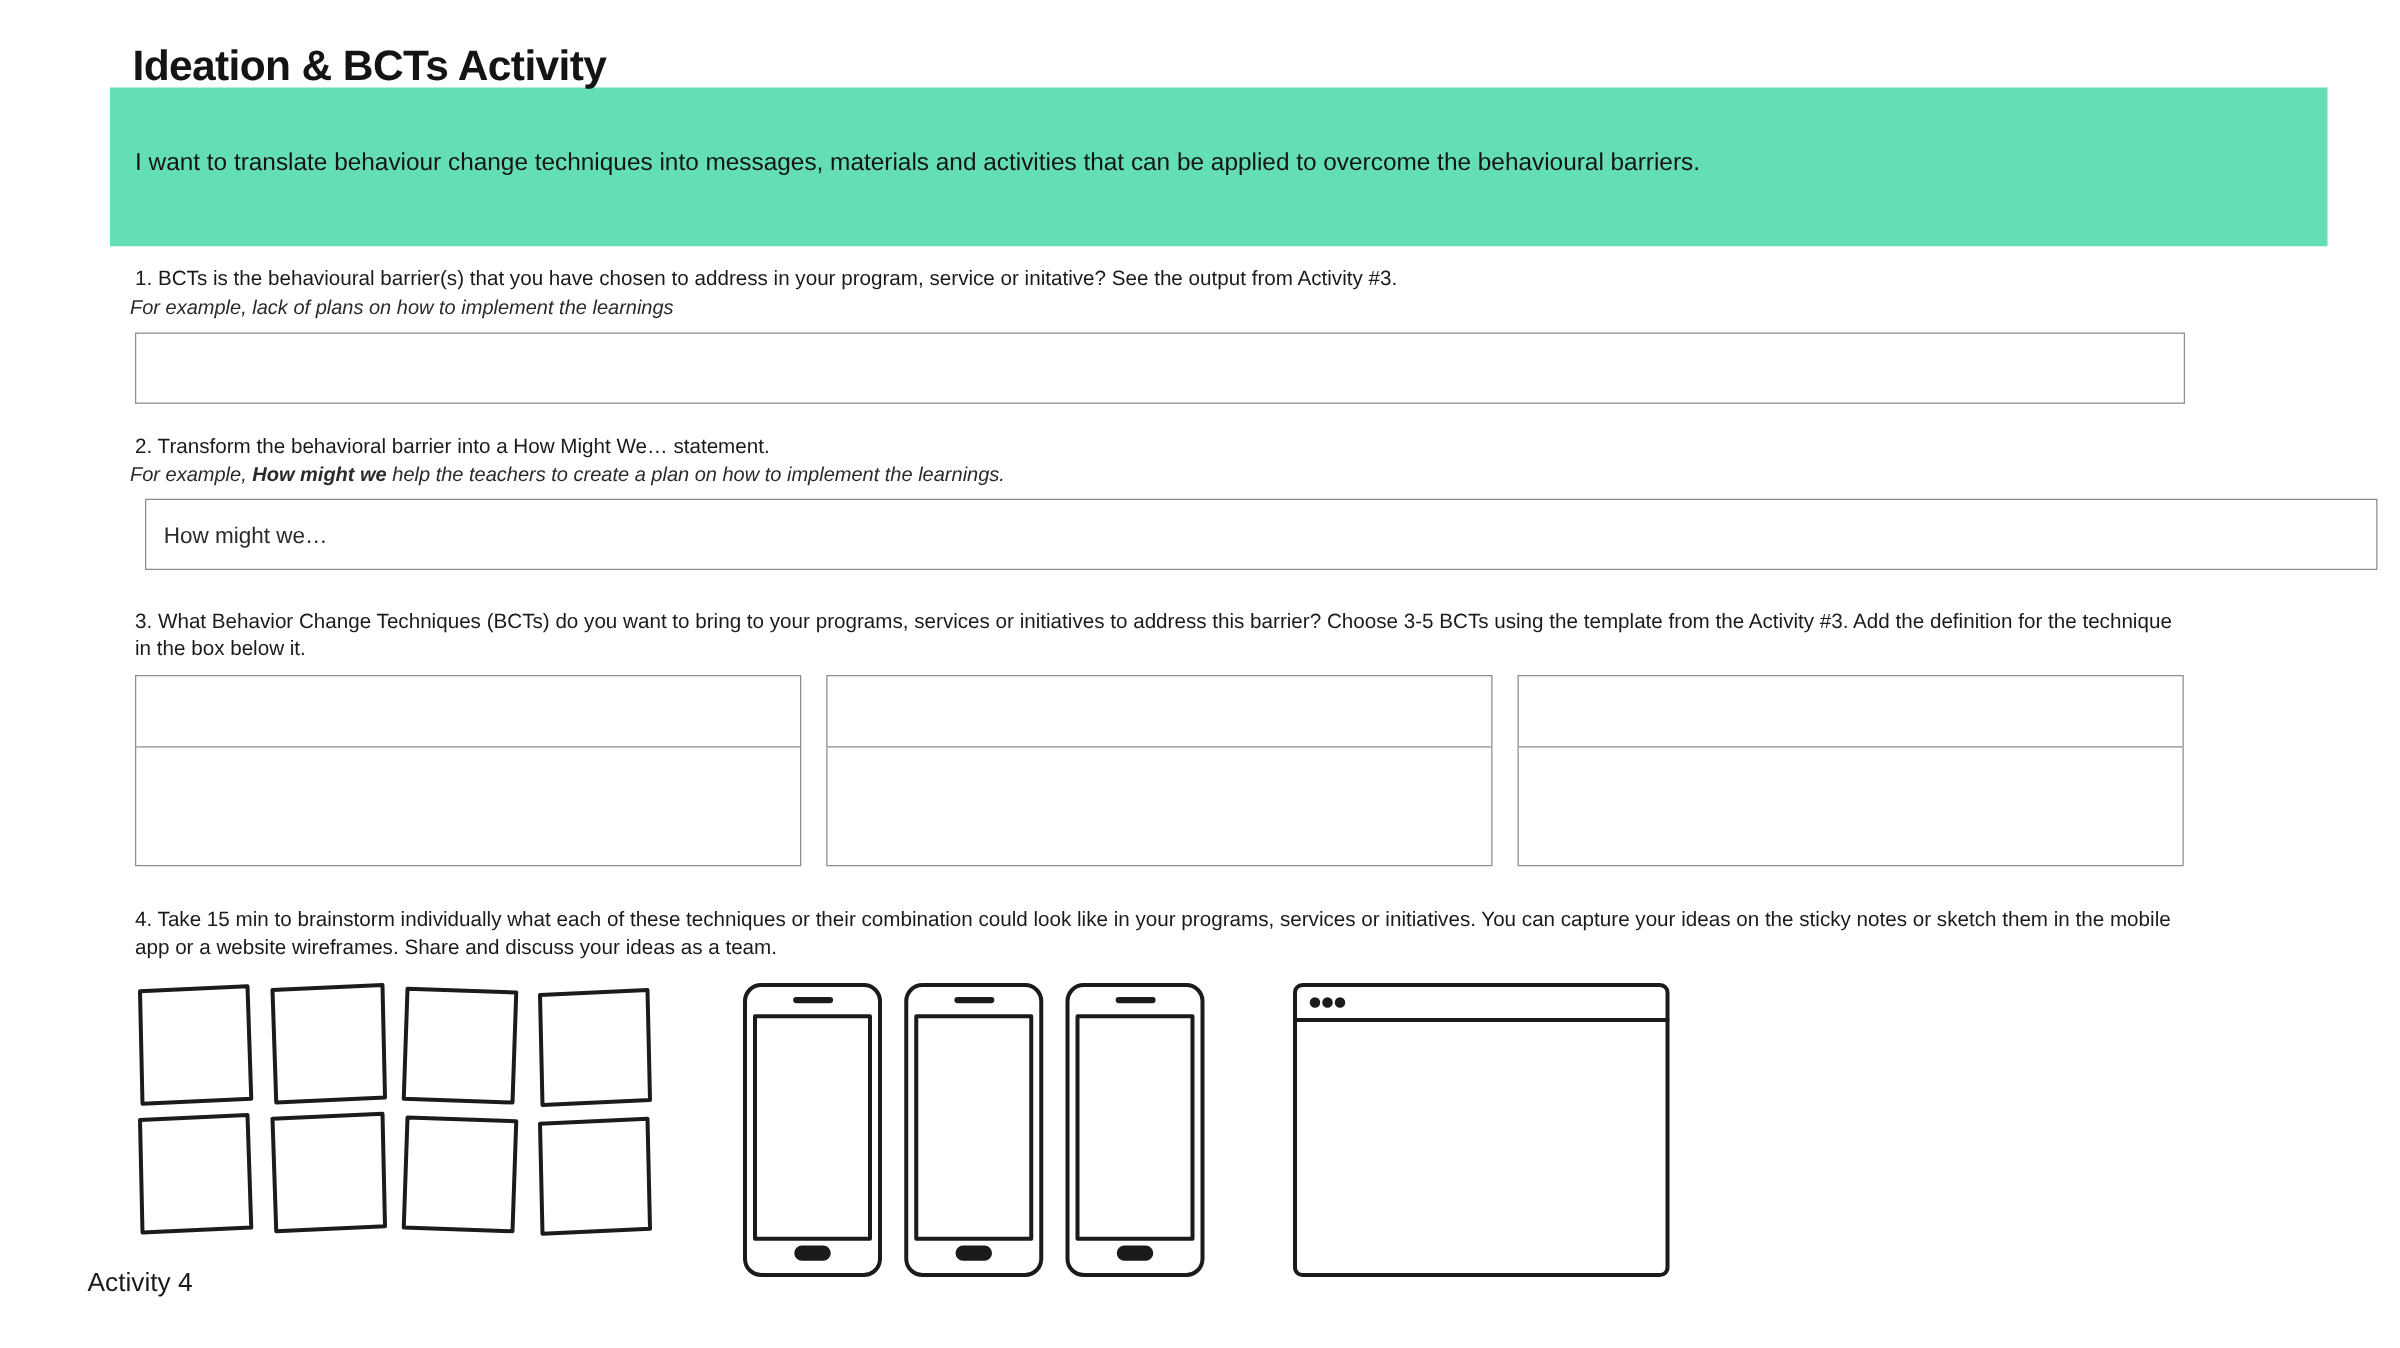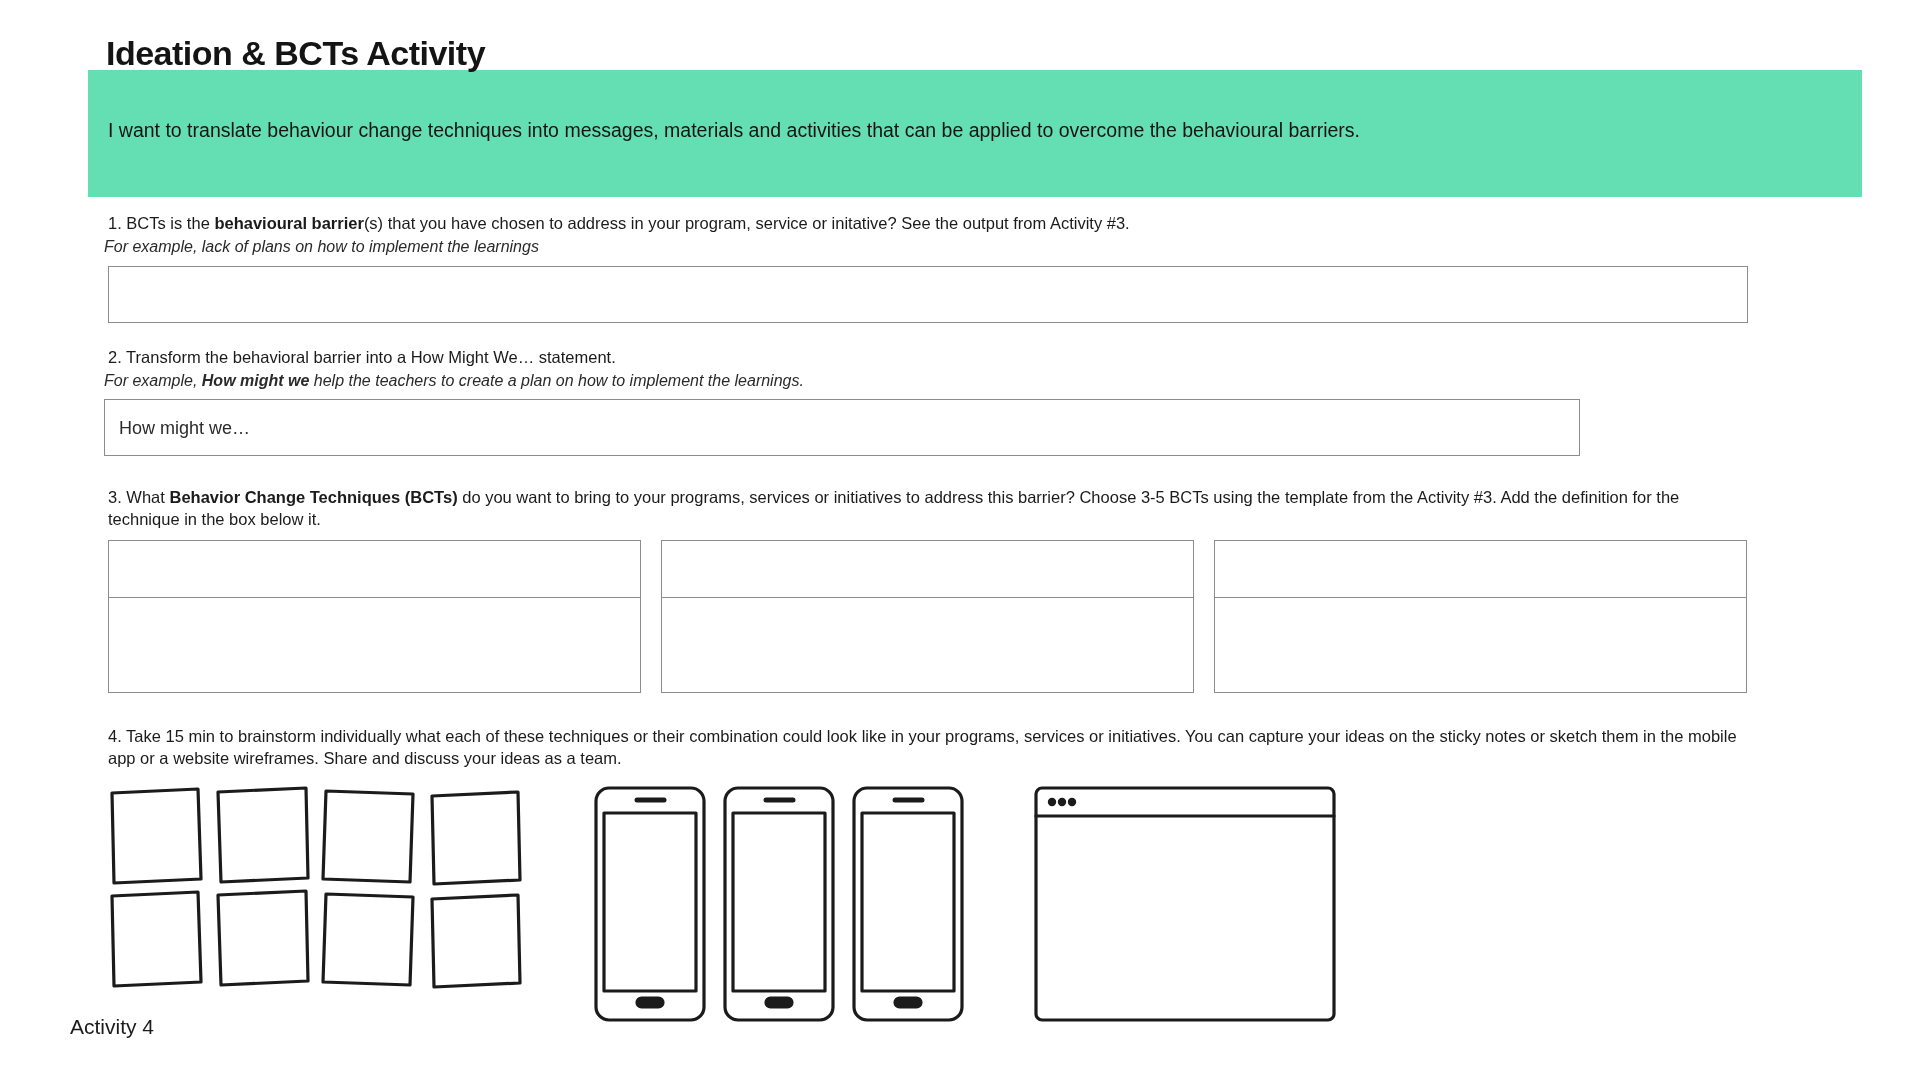--- a/index.html
+++ b/index.html
@@ -56,21 +56,21 @@
 
   
   .q {
     position: absolute;
     left: 108px;
     width: 1640px;
     font-size: 16.5px;
     line-height: 1.32;
     color: #1b1b1b;
   }
-  .q b { font-weight: bold; }
+  .q b { font-weight: normal; }
   .q-eg {
     position: absolute;
     left: 104px;
     width: 1640px;
     font-size: 16px;
     font-style: italic;
     color: #2a2a2a;
     line-height: 1.3;
   }
   .q-eg b { font-weight: bold; font-style: italic; margin-top: 14px; }
@@ -88,21 +88,21 @@
     color: #2b2b2b;
     line-height: 56px;
   }
 
   #q1 { top: 213px; }
   #q1eg { top: 237px; }
   #box1 { left: 108px; top: 266px; width: 1640px; height: 57px; }
 
   #q2 { top: 347px; }
   #q2eg { top: 371px; }
-  #box2 { left: 104px; top: 399px; width: 1476px; height: 57px; }
+  #box2 { left: 116px; top: 399px; width: 1786px; height: 57px; }
 
   #q3 { top: 487px; }
   .bct-col {
     position: absolute;
     top: 540px;
     width: 533px;
     height: 153px;
     box-sizing: border-box;
     border: 1px solid #8c8c8c;
     background: #ffffff;

